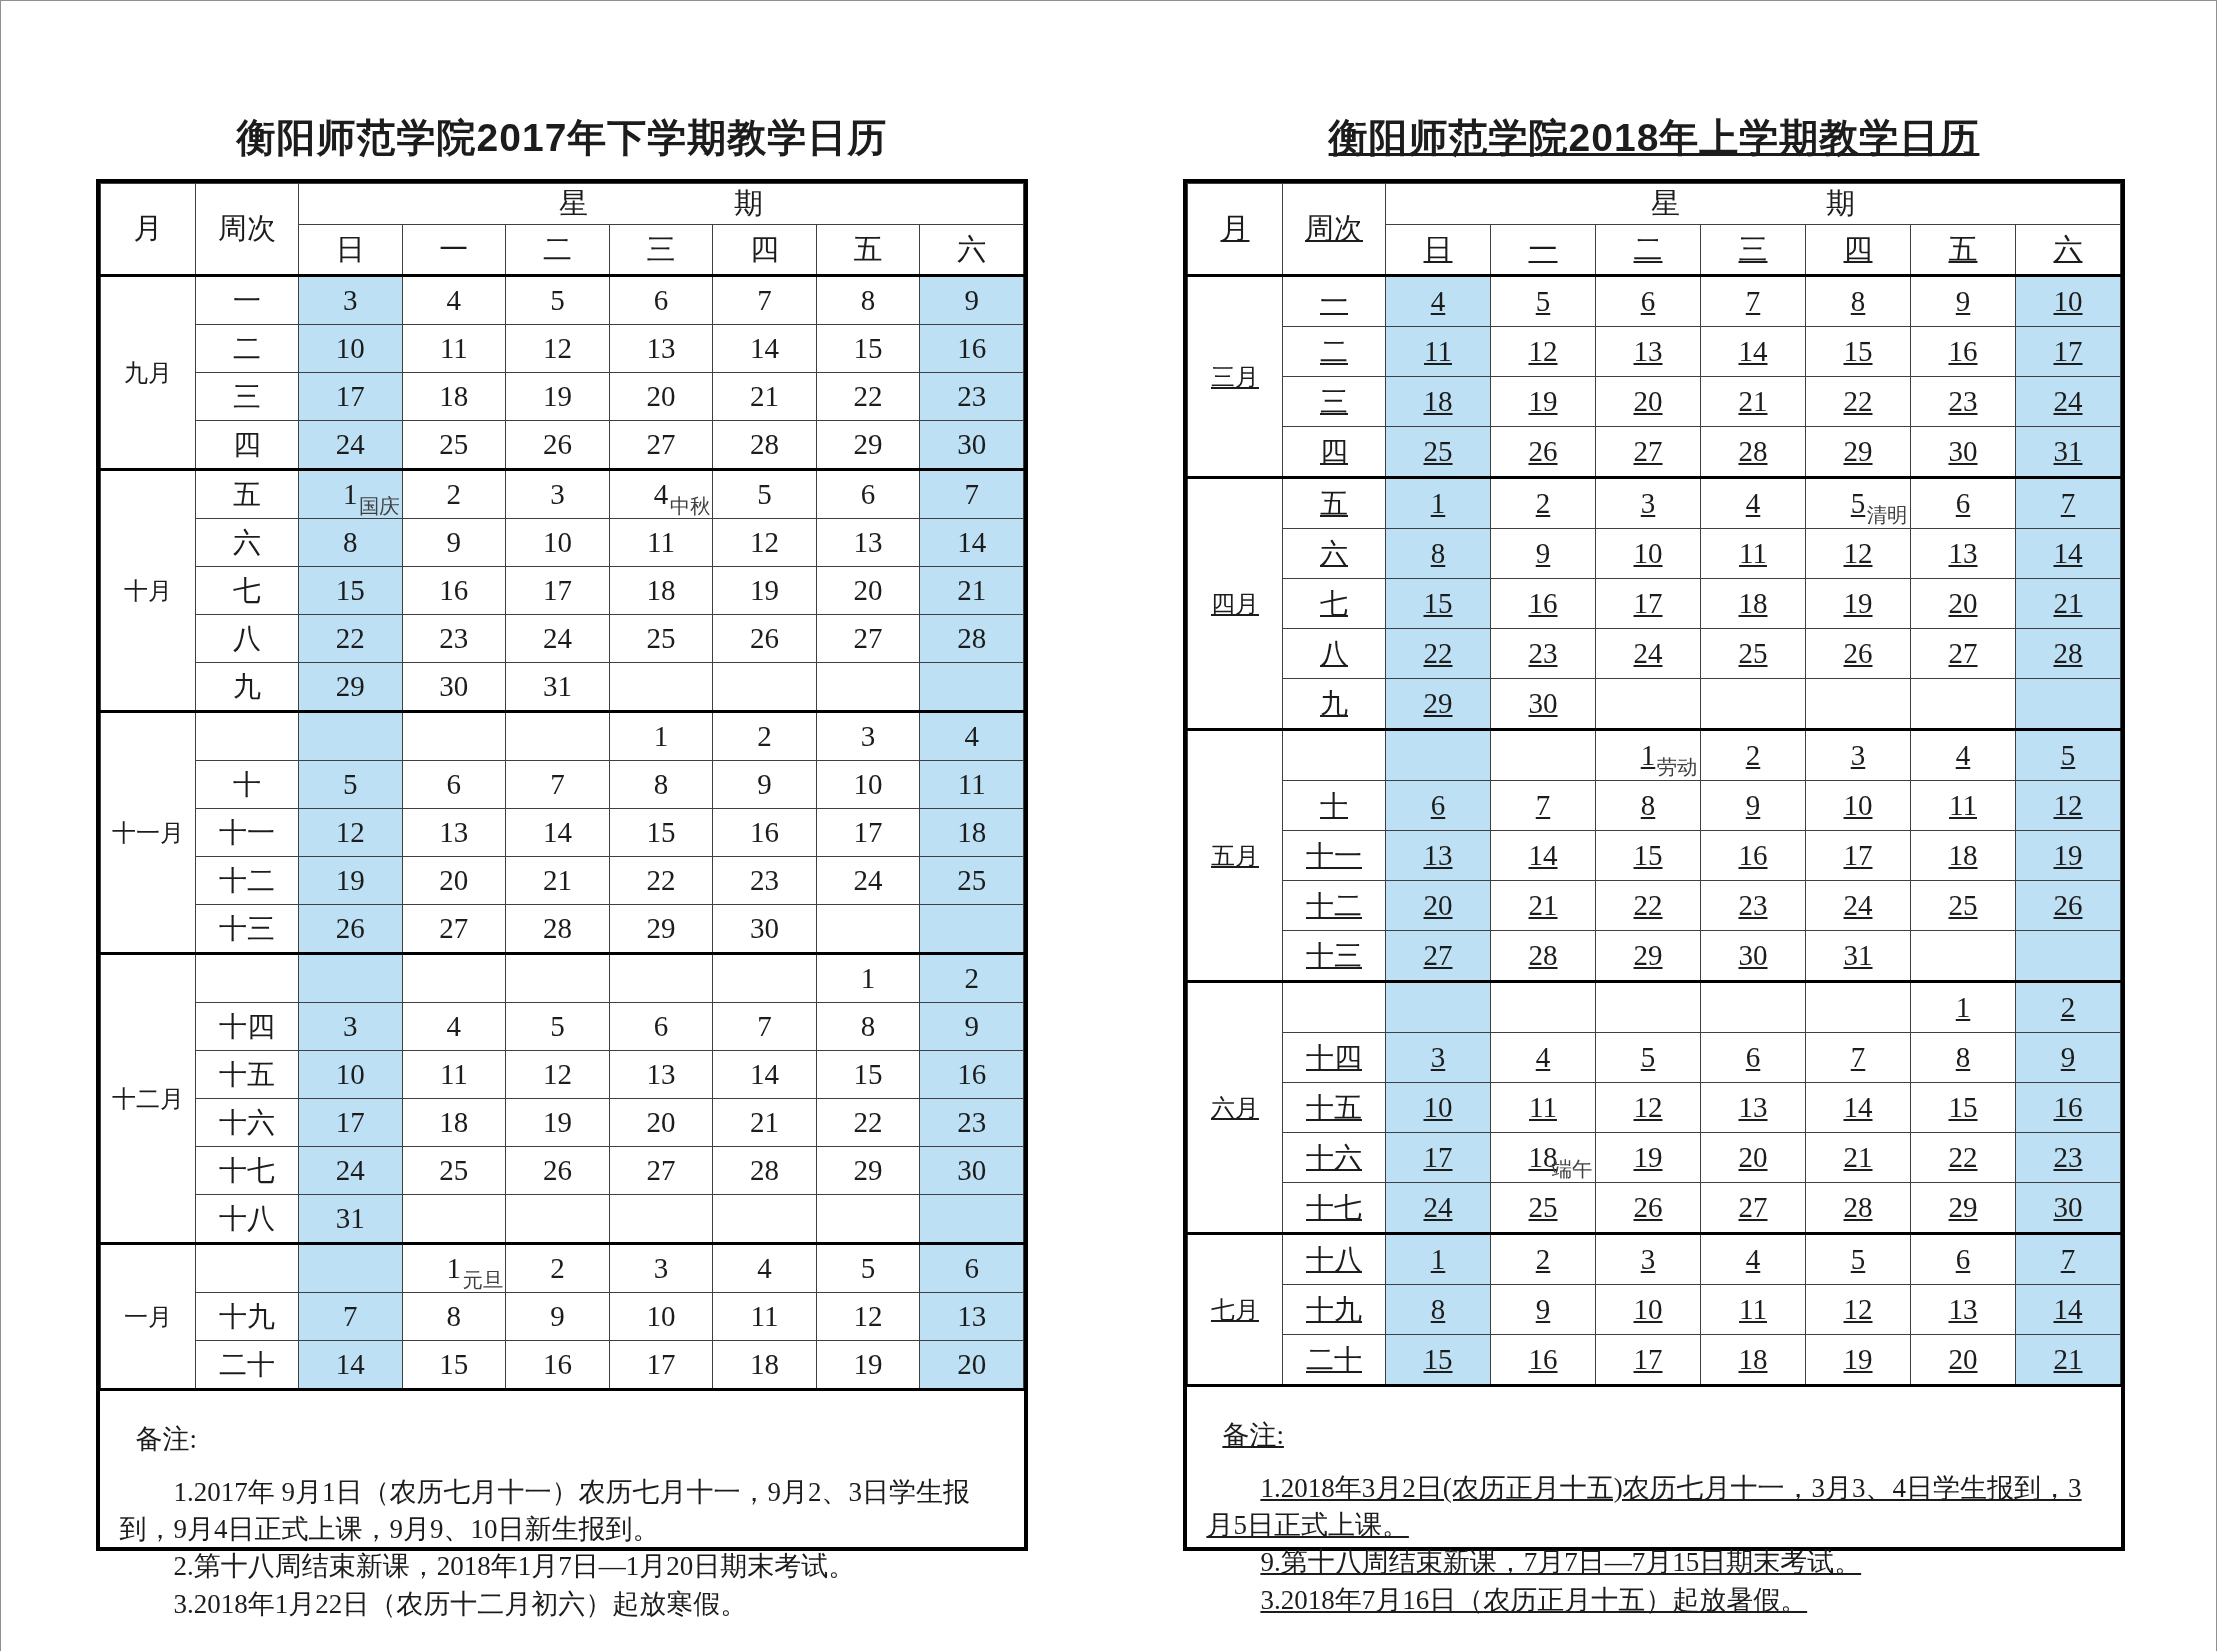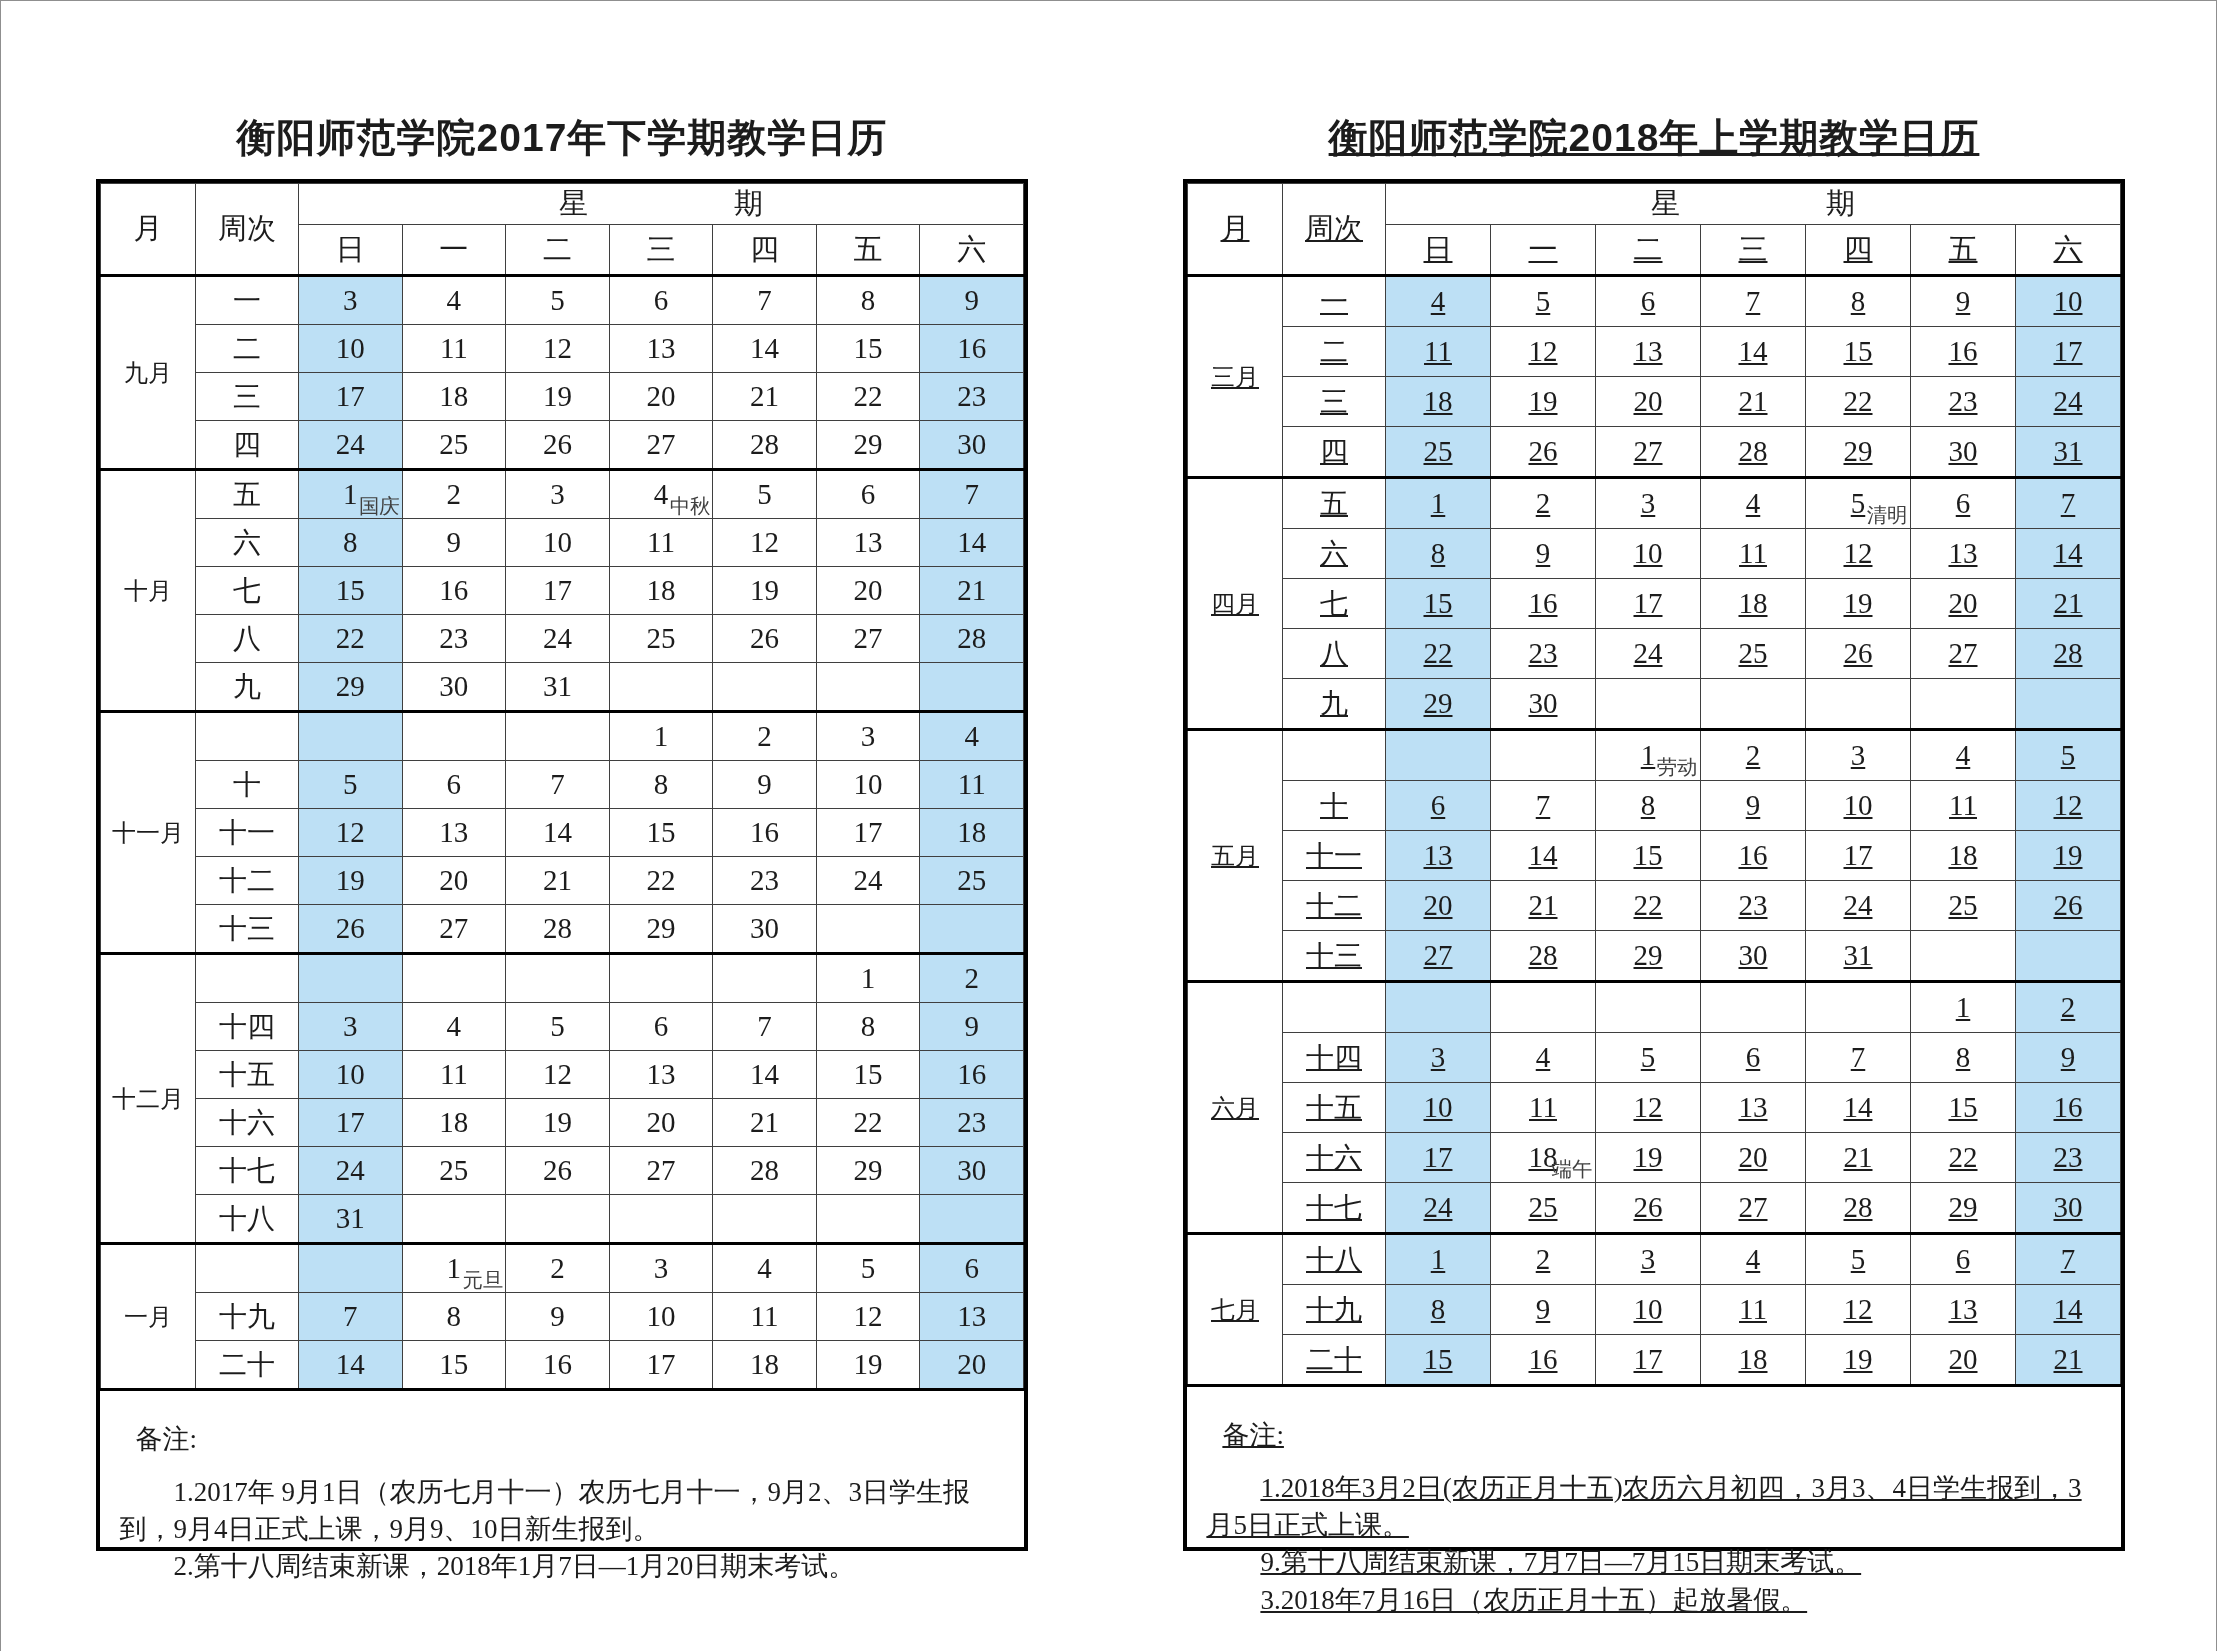--- a/index.html
+++ b/index.html
@@ -322,20 +322,21 @@
             <td class="day-cell"><span>18</span></td>
             <td class="day-cell"><span>19</span></td>
             <td class="day-cell hl"><span>20</span></td>
           </tr>
         </tbody>
     </table>
     <div class="notes">
         <div class="notes-heading">备注:</div>
         <p class="note-item">1.2017年 9月1日（农历七月十一）农历七月十一，9月2、3日学生报到，9月4日正式上课，9月9、10日新生报到。</p>
         <p class="note-item">2.第十八周结束新课，2018年1月7日—1月20日期末考试。</p>
+        <p class="note-item">3.2018年1月22日（农历十二月初六）起放寒假。</p>
       </div>
   </div>
 </div>
 
 <div class="panel" id="panel-right">
   <div class="cal-title">衡阳师范学院2018年上学期教学日历</div>
   <div class="cal-box">
     <table class="cal">
       <colgroup>
         <col class="c-month">
@@ -587,19 +588,19 @@
             <td class="day-cell"><span>17</span></td>
             <td class="day-cell"><span>18</span></td>
             <td class="day-cell"><span>19</span></td>
             <td class="day-cell"><span>20</span></td>
             <td class="day-cell hl"><span>21</span></td>
           </tr>
         </tbody>
     </table>
     <div class="notes">
         <div class="notes-heading">备注:</div>
-        <p class="note-item">1.2018年3月2日(农历正月十五)农历六月初四，3月3、4日学生报到，3月5日正式上课。</p>
+        <p class="note-item">1.2018年3月2日(农历正月十五)农历七月十一，3月3、4日学生报到，3月5日正式上课。</p>
         <p class="note-item">9.第十八周结束新课，7月7日—7月15日期末考试。</p>
         <p class="note-item">3.2018年7月16日（农历正月十五）起放暑假。</p>
       </div>
   </div>
 </div>
 
 
 </body></html>

